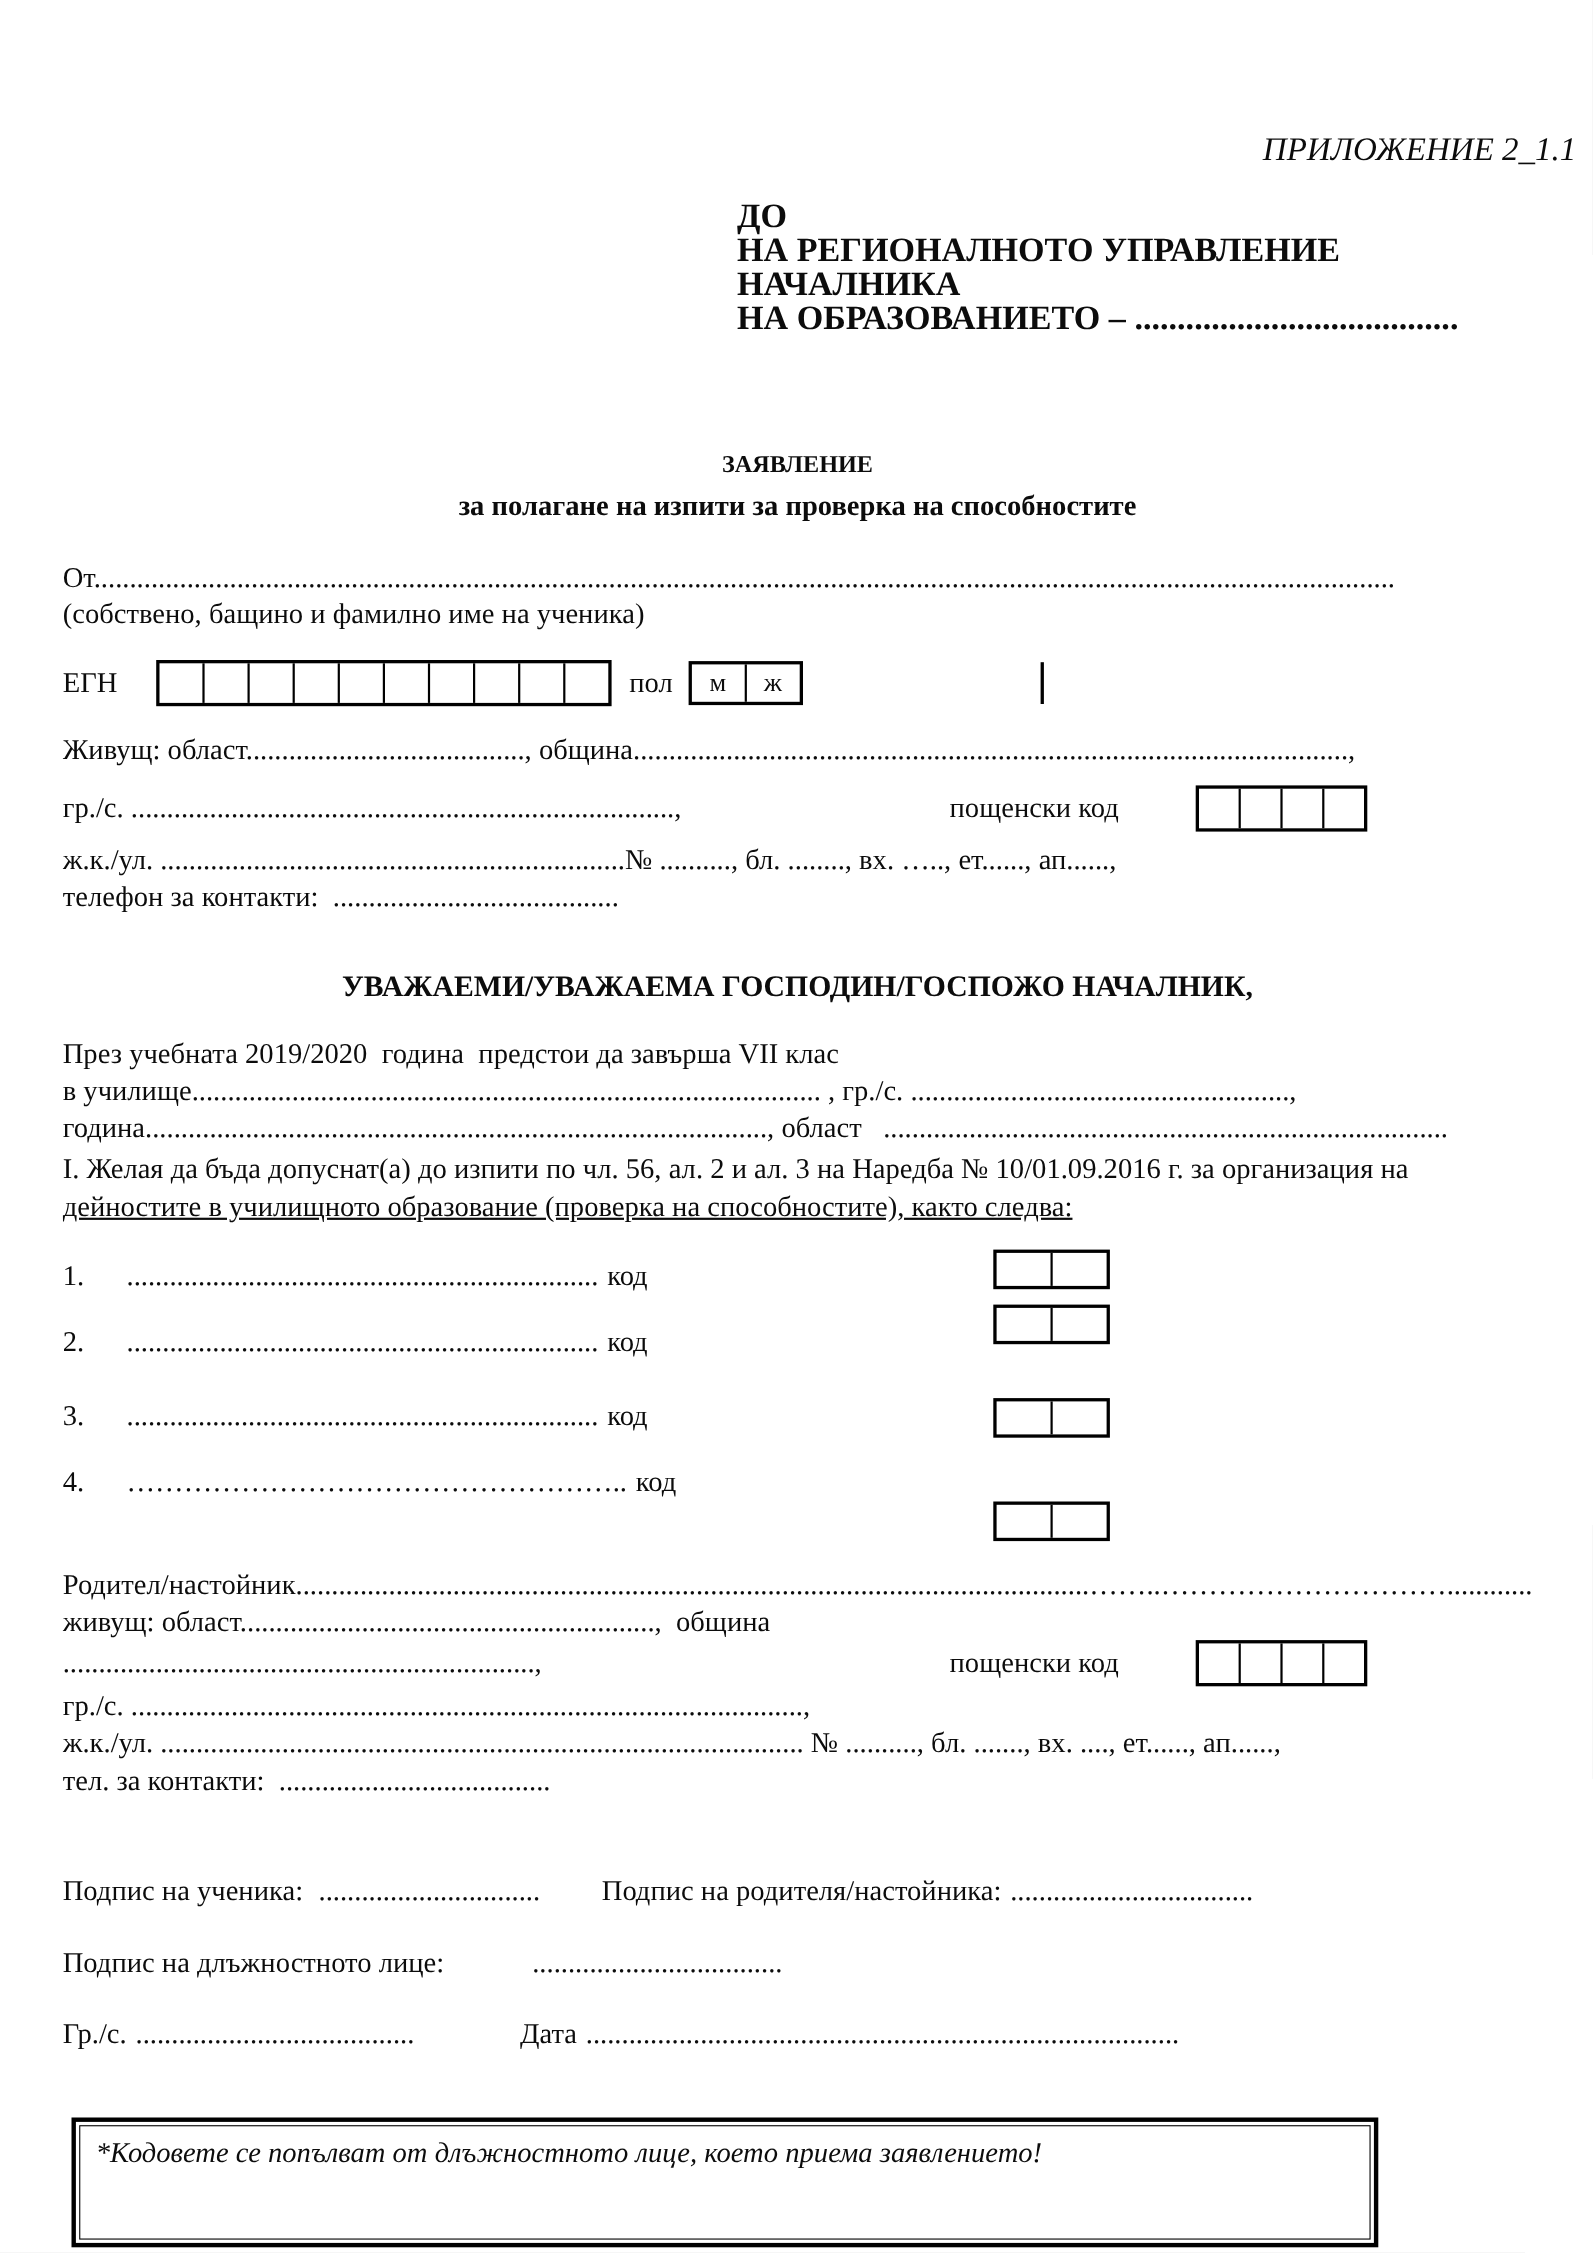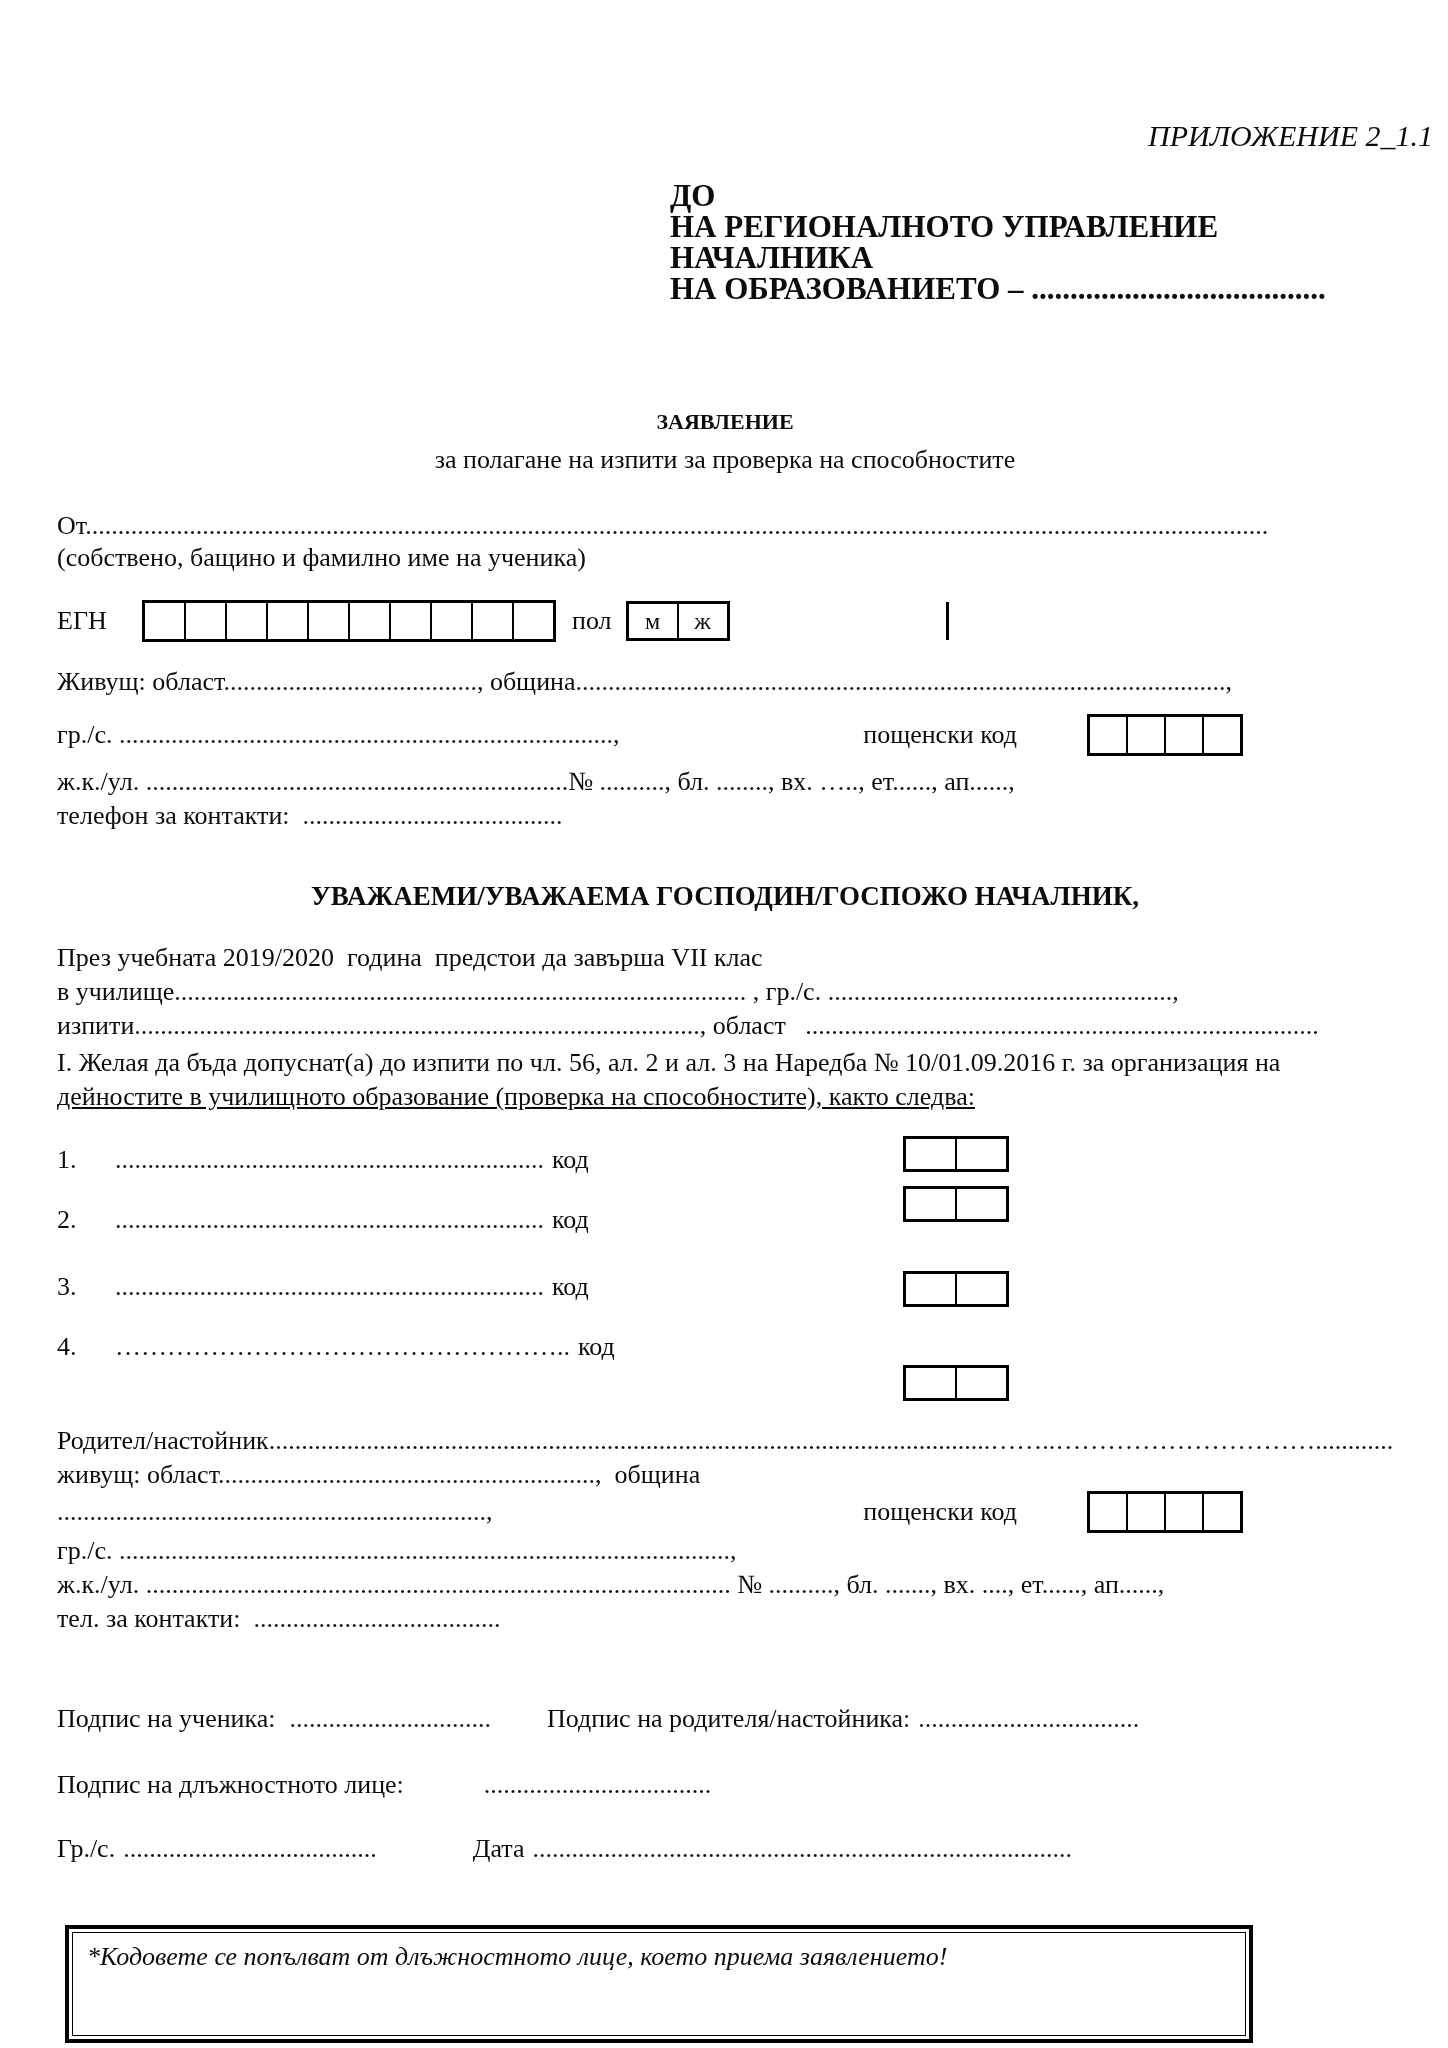--- a/index.html
+++ b/index.html
@@ -14,21 +14,21 @@
     overflow:hidden;
   }
   .line{white-space:nowrap;overflow:hidden;}
   .ws{white-space:pre;}
   .annex{
     padding-top:118px;margin-right:-40px;
     text-align:right;font-style:italic;font-size:30px;line-height:36px;
   }
   .addressee{margin:26px 0 0 613px;font-weight:bold;font-size:31px;line-height:31px;}
   .doc-title{margin-top:100px;text-align:center;font-weight:bold;font-size:22px;line-height:36px;}
-  .doc-subtitle{margin-top:4px;text-align:center;font-weight:normal;font-size:26px;line-height:32px;}
+  .doc-subtitle{margin-top:4px;text-align:center;font-weight:bold;font-size:26px;line-height:32px;}
   .from-line{margin-top:34px;width:1212px;line-height:32px;}
   .caption{text-align:left;line-height:32px;}
   .flexrow{display:flex;align-items:center;}
   .egn-row{margin-top:24px;height:46px;}
   .egn-label{width:85px;flex:none;}
   .cells{display:inline-flex;border:3px solid #000;background:#fff;flex:none;}
   .cells .c{border-right:2px solid #000;box-sizing:content-box;}
   .cells .c:last-child{border-right:0;}
   .egn-cells .c{width:39px;height:36px;}
   .gender-cells .c{width:48px;height:34px;font-size:24px;text-align:center;line-height:34px;}
@@ -148,21 +148,21 @@
 
   <div class="salutation">УВАЖАЕМИ/УВАЖАЕМА ГОСПОДИН/ГОСПОЖО НАЧАЛНИК,</div>
 
   <div class="line p1 ws">През учебната 2019/2020  година  предстои да завърша VII клас</div>
 
   <div class="line pl">
     <span>в училище</span><span>........................................................................................</span><span class="ws"> , гр./с. </span><span>.....................................................,</span>
   </div>
 
   <div class="line pl">
-    <span>изпити</span><span>.......................................................................................</span><span class="ws">, област   </span><span>...............................................................................</span>
+    <span>година</span><span>.......................................................................................</span><span class="ws">, област   </span><span>...............................................................................</span>
   </div>
 
   <div class="line p4">I. Желая да бъда допуснат(а) до изпити по чл. 56, ал. 2 и ал. 3 на Наредба № 10/01.09.2016 г. за организация на</div>
   <div class="line p4" style="margin-top:0;text-decoration:underline;">дейностите в училищното образование (проверка на способностите), както следва:</div>
 
   <div class="item item1">
     <span class="num">1.</span>
       <span>..................................................................</span>
       <span class="kod">код</span>
     <span class="cells code-cells">

